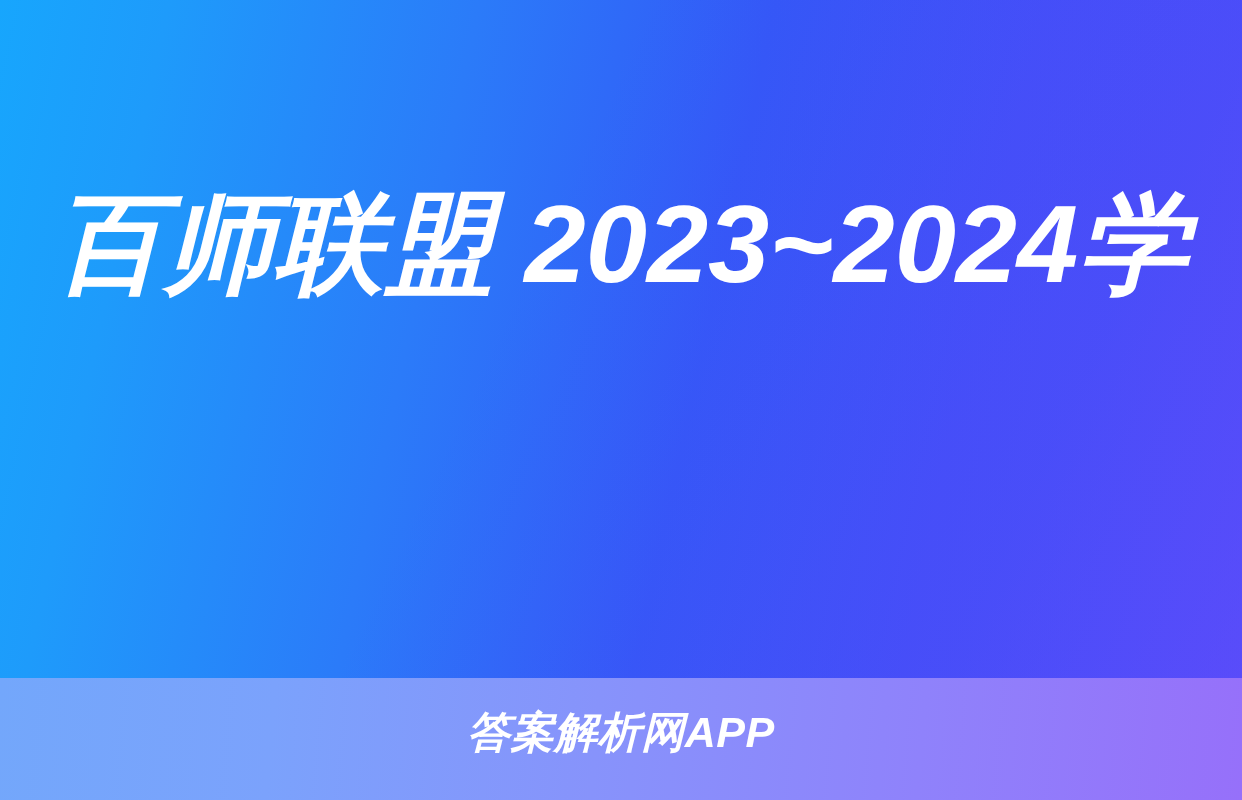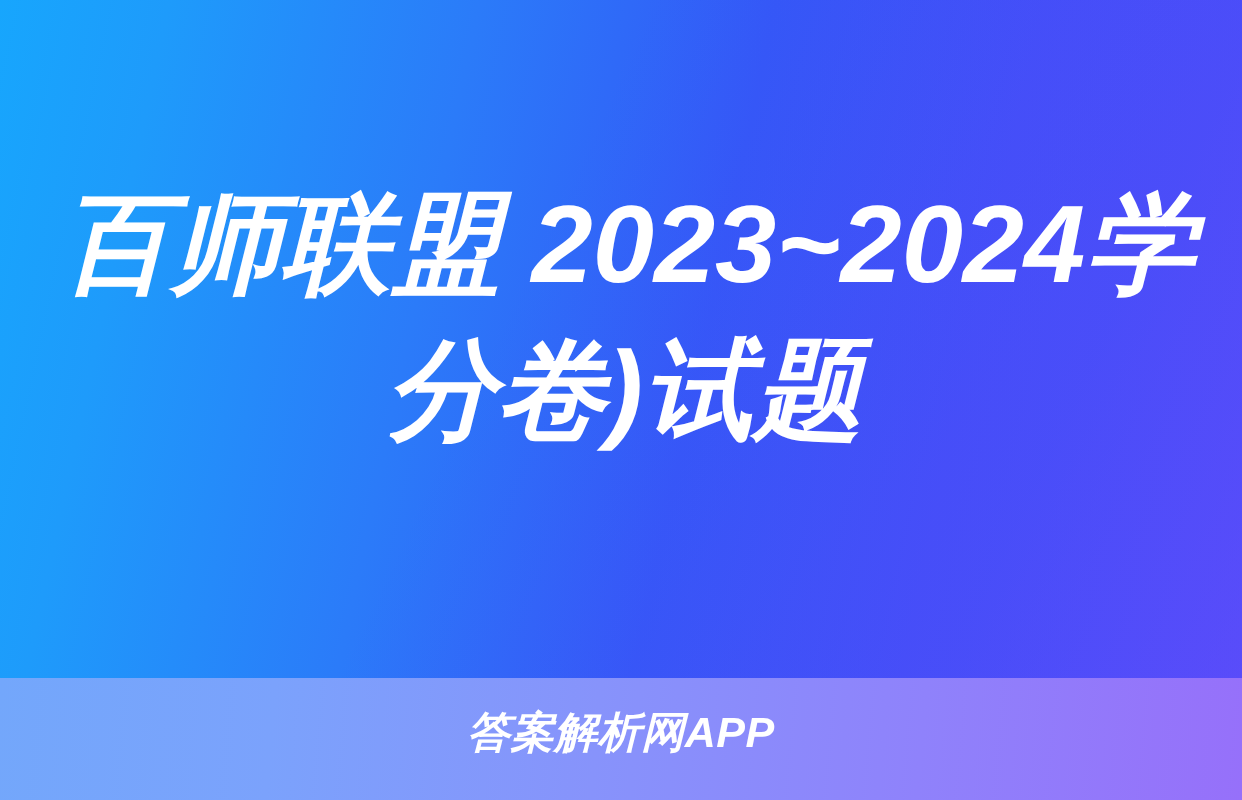--- a/index.html
+++ b/index.html
@@ -76,21 +76,20 @@
     display: block;
     color: #ffffff;
     font-family: "Liberation Sans", "DejaVu Sans", sans-serif;
     font-size: 110px;
     font-weight: 700;
     font-style: italic;
     line-height: 146px;
     letter-spacing: 0px;
     white-space: nowrap;
     text-rendering: geometricPrecision;
-    margin-left: 7px;
   }
 
   
   .title-line.wide {
     text-align: center;
   }
 
   #watermark {
     position: absolute;
     left: 0;
@@ -115,20 +114,19 @@
 <body>
 
 <div id="card">
 
   <div id="bg-tint"></div>
 
   <div id="bottom-band"></div>
 
   <div id="title-block">
     <span class="title-line wide">百师联盟 2023~2024学</span>
-    <span class="title-line">分卷)试题</span>
   </div>
 
   <div id="watermark">
     <span id="watermark-text">答案解析网APP</span>
   </div>
 
 </div>
 
 </body></html>

